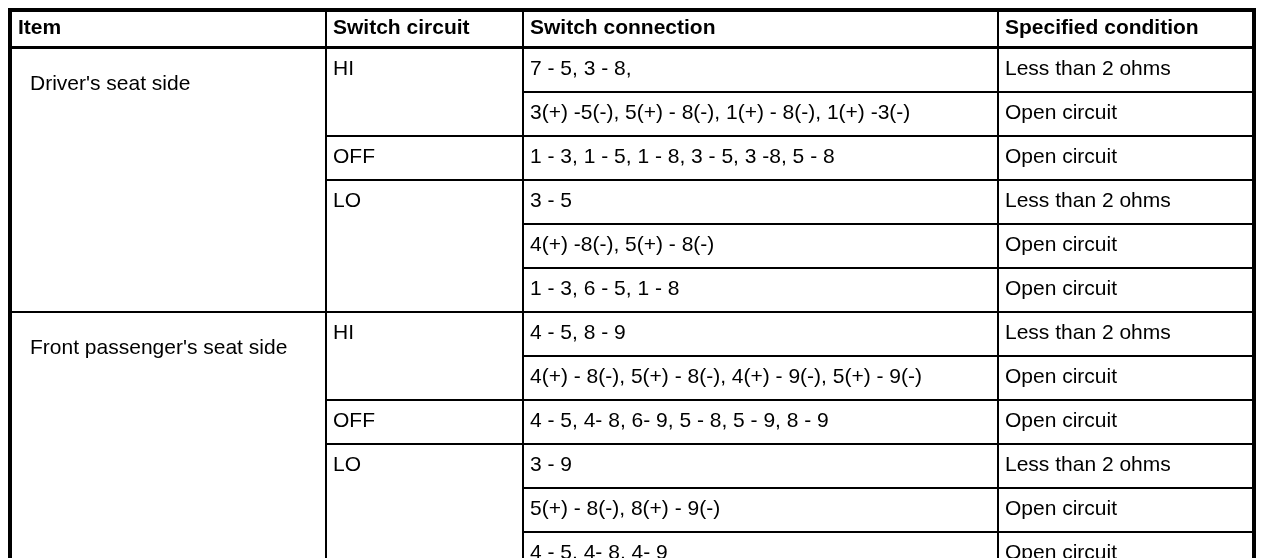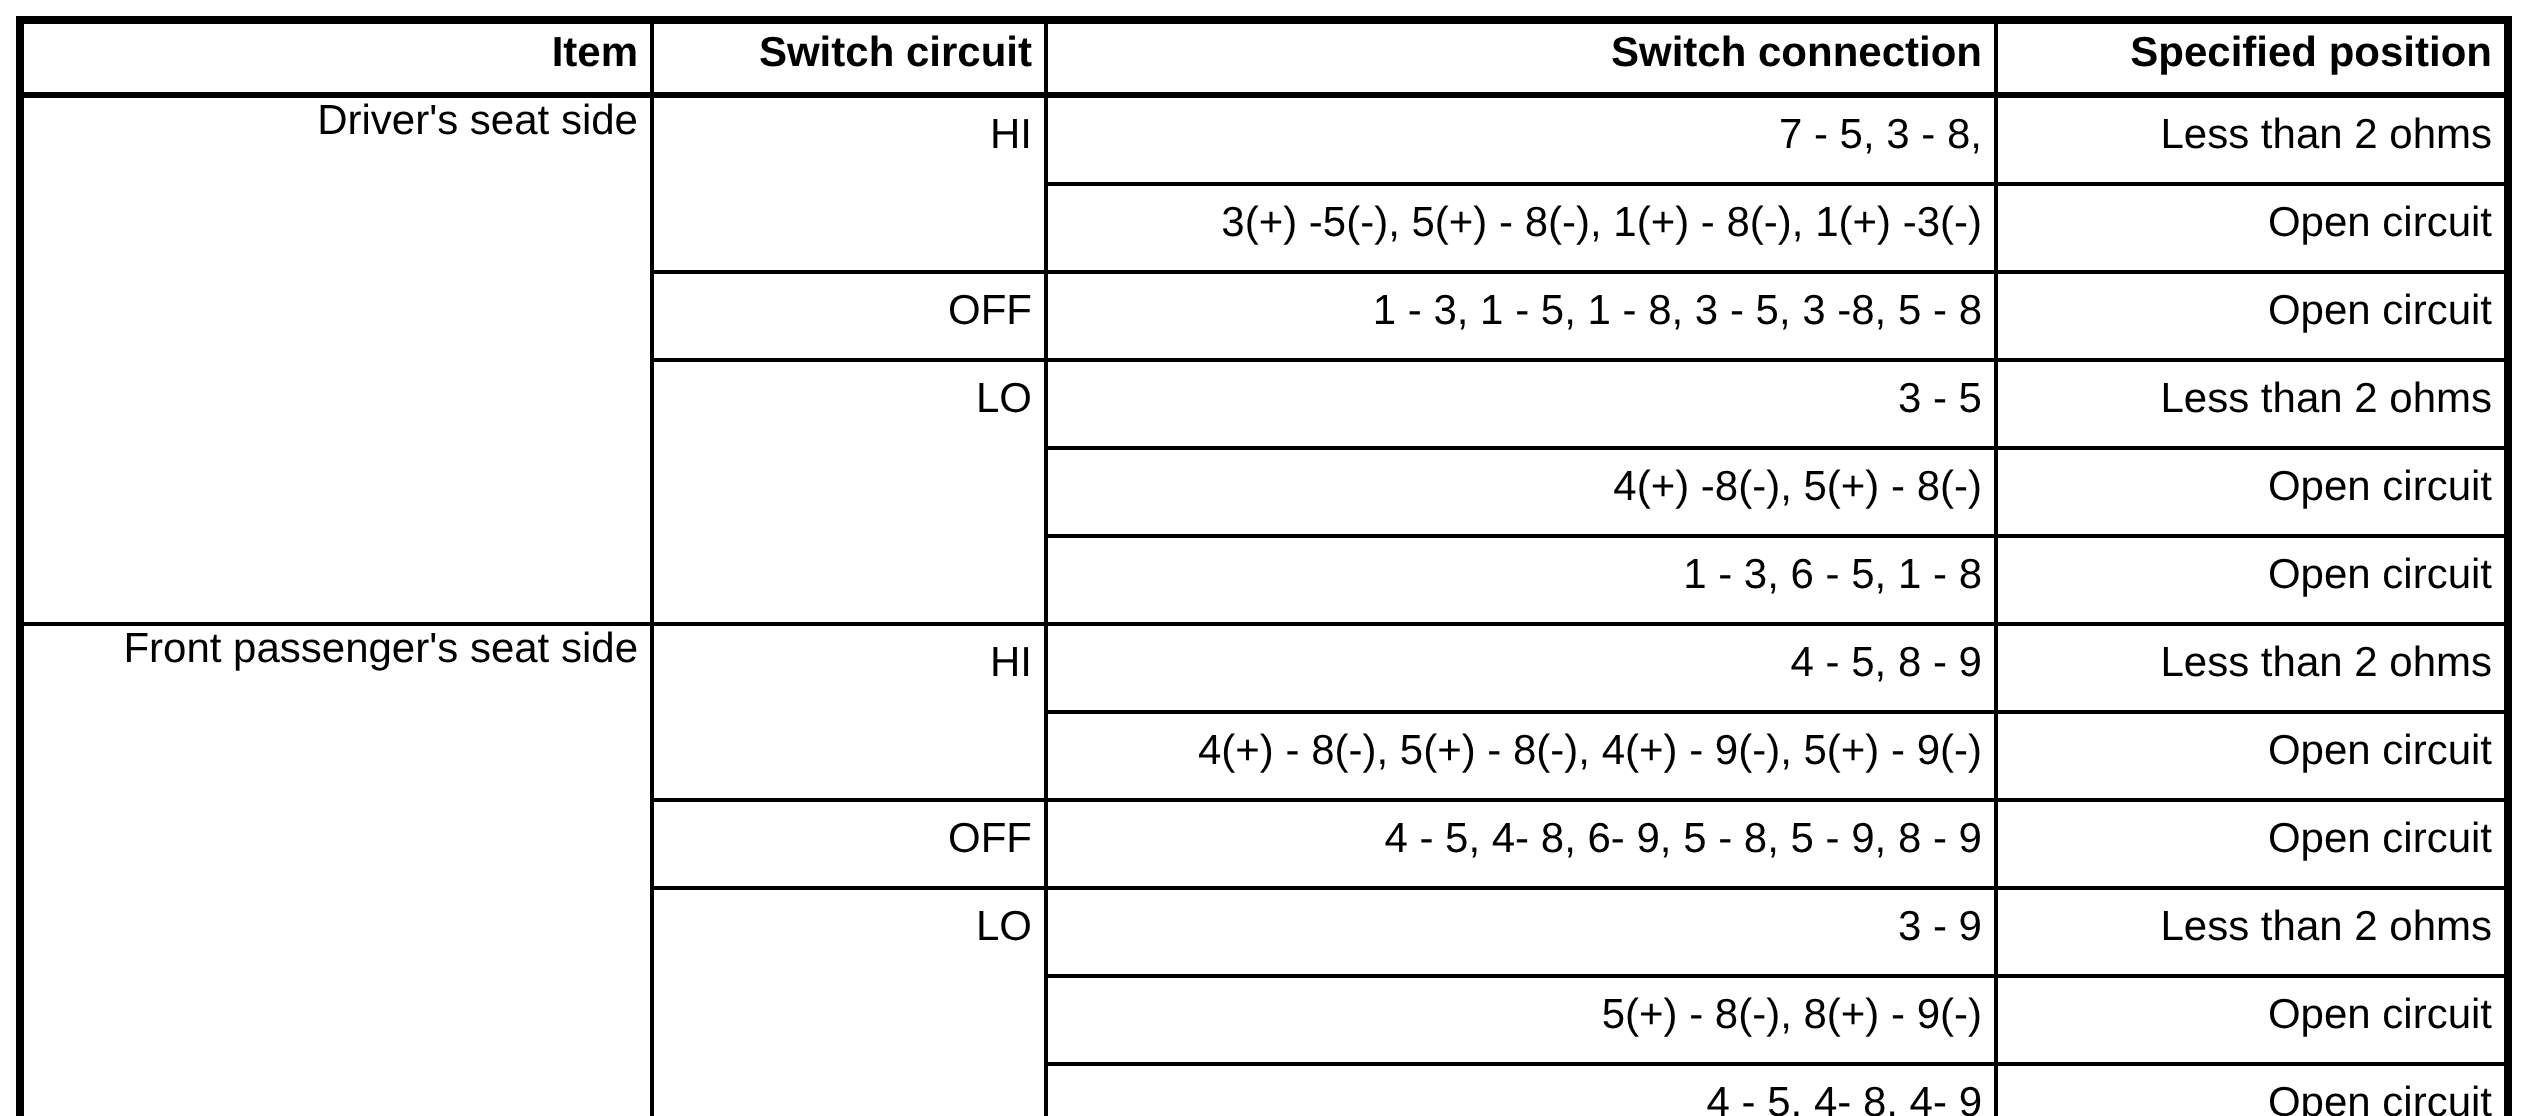--- a/index.html
+++ b/index.html
@@ -41,21 +41,21 @@
   #spec-table col.c-switch   { width: 197px; }
   #spec-table col.c-tester   { width: 475px; }
   #spec-table col.c-cond     { width: 256px; }
 
   #spec-table th,
   #spec-table td {
     border: 2px solid #000000;
     padding: 0 6px;
     height: 42px;
     vertical-align: top;
-    text-align: right;
+    text-align: left;
     font-weight: normal;
     font-size: 21px;
     white-space: nowrap;
     overflow: hidden;
   }
 
   
   #spec-table thead th {
     font-weight: bold;
     height: 33px;
@@ -67,21 +67,22 @@
   .cell-text {
     display: block;
     padding-top: 7px;
   }
   thead .cell-text {
     padding-top: 2px;
   }
 
   
   td.item-cell .cell-text {
-    padding-top: 0;
+    padding-top: 22px;
+    margin-left: 12px;
   }
 
   
   tr.section-start > td {
     border-top: 3px solid #000000;
   }
 </style>
 </head>
 <body>
 
@@ -98,21 +99,21 @@
         <th>
           <span class="cell-text">Item</span>
         </th>
         <th>
           <span class="cell-text">Switch circuit</span>
         </th>
         <th>
           <span class="cell-text">Switch connection</span>
         </th>
         <th>
-          <span class="cell-text">Specified position</span>
+          <span class="cell-text">Specified condition</span>
         </th>
       </tr>
     </thead>
     <tbody id="spec-table-body">
         <tr>
           <td class="item-cell" rowspan="6">
             <span class="cell-text">Driver's seat side</span>
           </td>
           <td class="switch-cell" rowspan="2">
             <span class="cell-text">HI</span>

